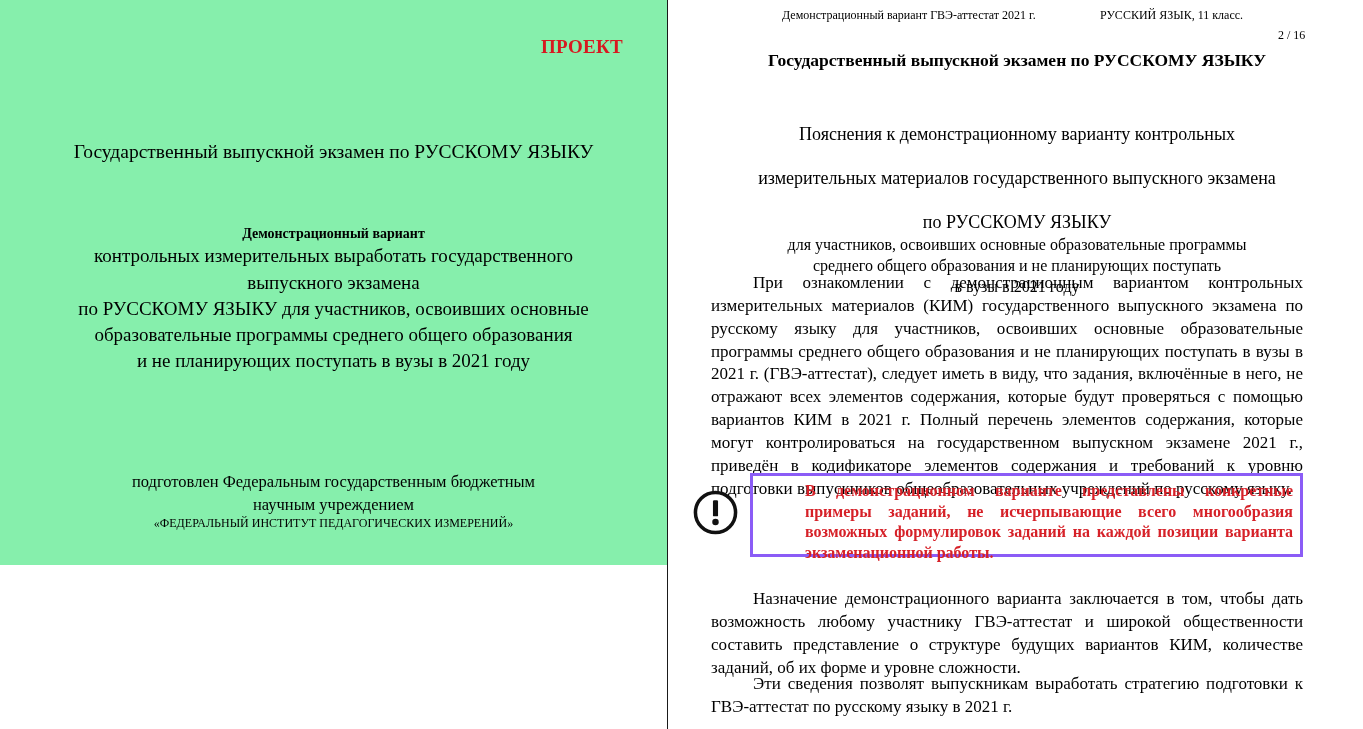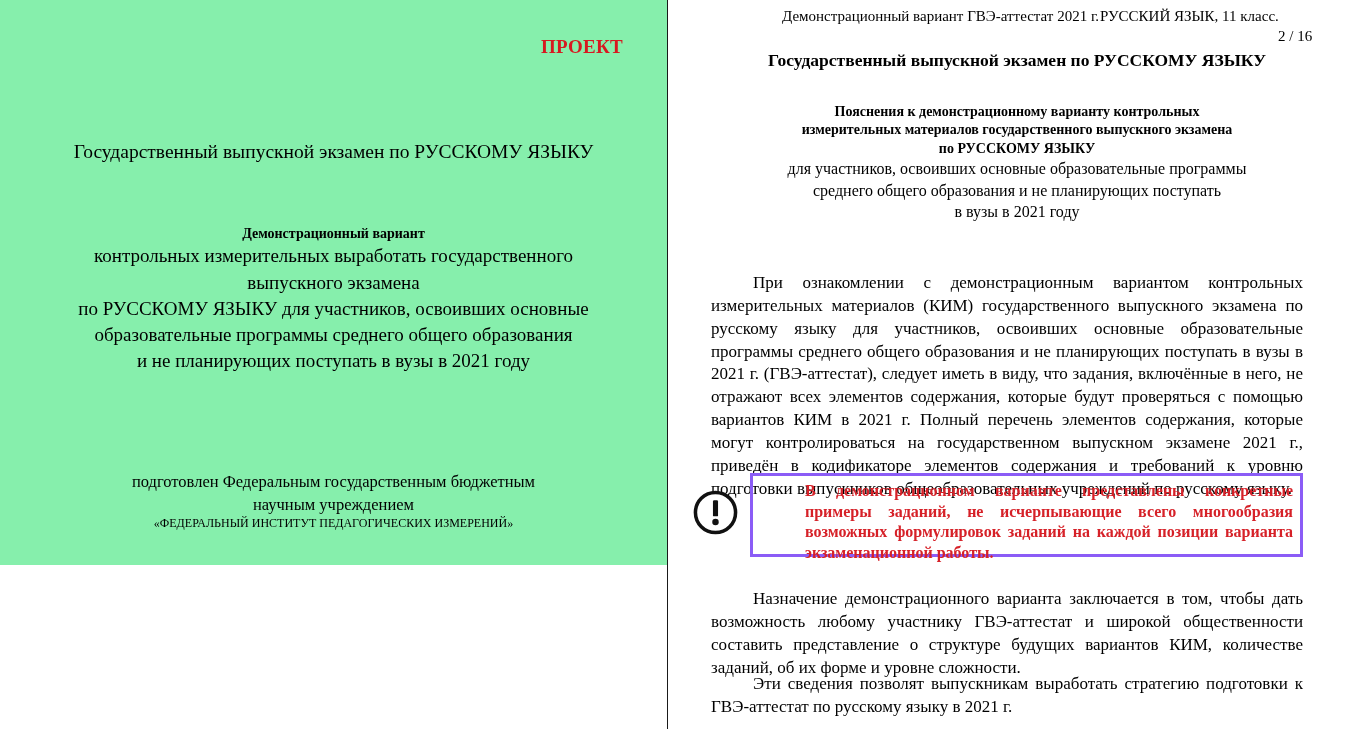--- a/index.html
+++ b/index.html
@@ -100,21 +100,21 @@
     width: 694px;
     height: 729px;
     background: #ffffff;
   }
   .running-head {
     position: absolute;
     left: 0;
     top: 8px;
     width: 694px;
     height: 20px;
-    font-size: 15px;
+    font-size: 12px;
     text-decoration: underline;
   }
   .running-head .rh-left {
     position: absolute;
     left: 113px;
     top: 0;
     white-space: nowrap;
   }
   .running-head .rh-right {
     position: absolute;
@@ -142,23 +142,24 @@
   .right-intro {
     position: absolute;
     left: 28px;
     top: 103px;
     width: 640px;
     text-align: center;
     font-size: 16px;
     line-height: 1.32;
   }
   .right-intro .b {
-    font-weight: bold;
-    font-size: 14px;
+    font-weight: normal;
+    font-size: 18px;
     display: block;
+    margin-top: 20px;
   }
   .right-intro .n {
     font-weight: normal;
     display: block;
   }
 
   .body-para {
     position: absolute;
     left: 711px;
     width: 592px;

